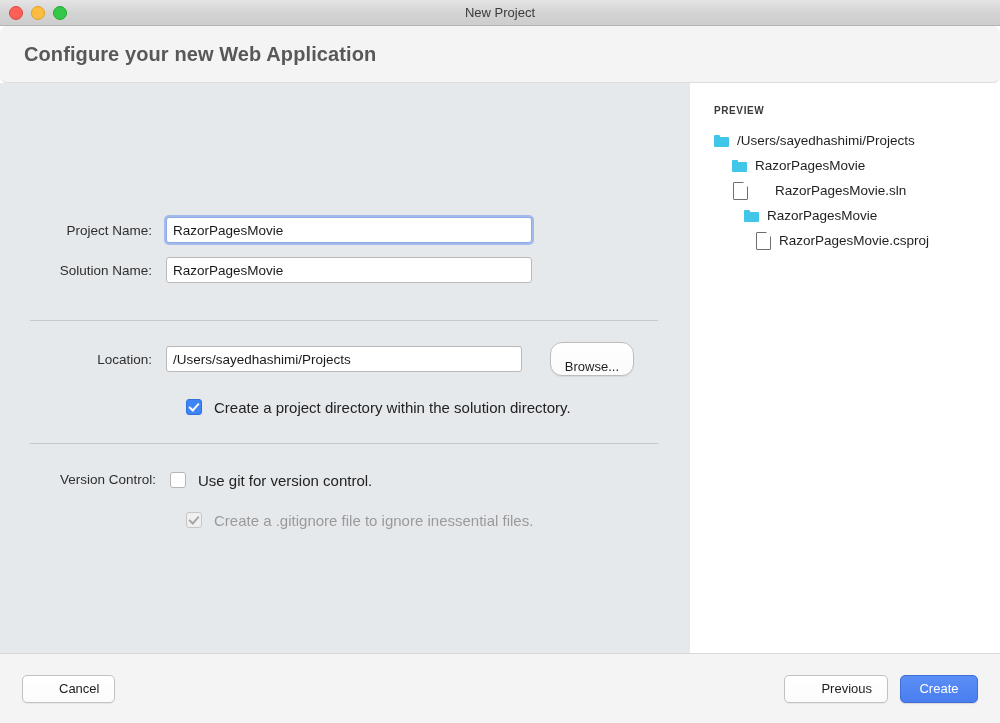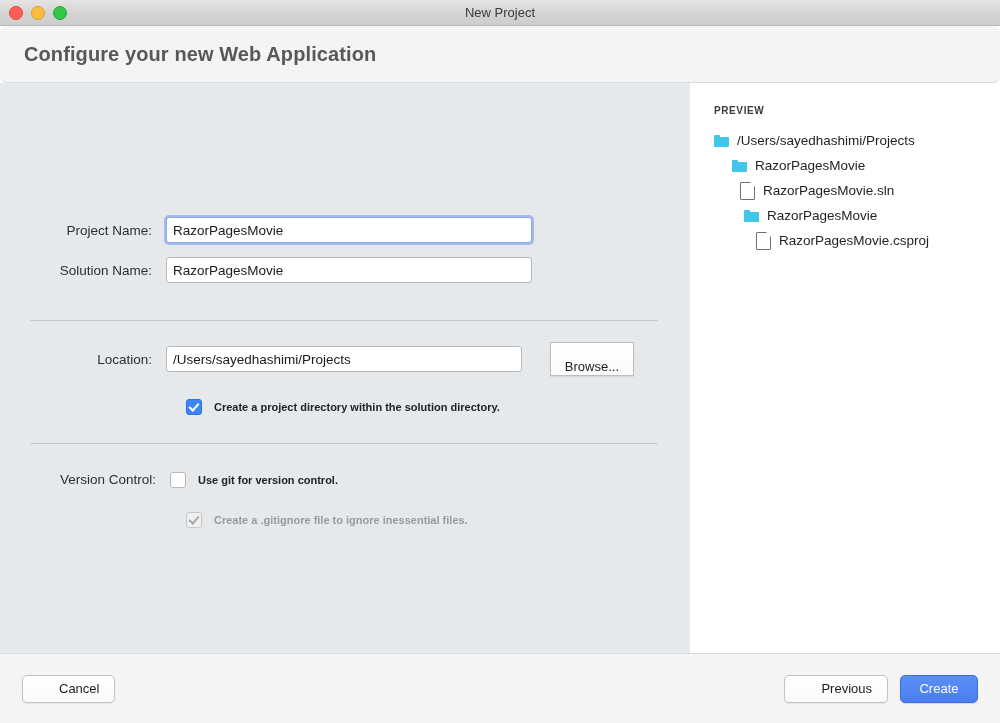--- a/index.html
+++ b/index.html
@@ -152,21 +152,21 @@
 
   .browse-btn {
     margin-left: 28px;
     height: 27px;
     padding: 16px 14px;
     font-size: 13px;
     font-family: "Liberation Sans", sans-serif;
     color: #1d1d1d;
     background: linear-gradient(to bottom, #ffffff, #fbfbfb);
     border: 1px solid #bdbdbd;
-    border-radius: 0;
+    border-radius: 12px;
     box-shadow: 0 1px 1px rgba(0,0,0,0.07);
     cursor: default;
   }
 
   .check-row {
     display: flex;
     align-items: center;
     height: 24px;
     padding-left: 186px;
     box-sizing: border-box;
@@ -212,23 +212,22 @@
     left: 4px;
     top: 1px;
     width: 4px;
     height: 8px;
     border: solid #a6a6a6;
     border-width: 0 2px 2px 0;
     transform: rotate(42deg);
   }
   .cb-text {
     margin-left: 12px;
-    font-size: 11px;
+    font-size: 15px;
     color: #222222;
-    font-weight: bold;
   }
   .cb-text.dim { color: #9a9a9a; }
 
   
   .preview-title {
     font-size: 10px;
     font-weight: bold;
     color: #3a3a3a;
     letter-spacing: 0.6px;
     margin: 0 0 12px 0;
@@ -291,21 +290,21 @@
     width: 7px;
     height: 7px;
     background: linear-gradient(to bottom left, #ffffff 0 50%, transparent 50% 100%);
     border-left: 1px solid #6f6f6f;
     transform: rotate(0deg);
     display: none;
   }
 
   .ind0 { margin-left: 0px; }
   .ind1 { margin-left: 18px; }
-  .ind2 { margin-left: 26px; }
+  .ind2 { margin-left: 19px; gap: 19px; }
   .ind3 { margin-left: 30px; }
   .ind4 { margin-left: 42px; }
 
   
   .footer {
     flex: 0 0 70px;
     height: 70px;
     background: #f4f4f5;
     border-top: 1px solid #d9d9d9;
     display: flex;

